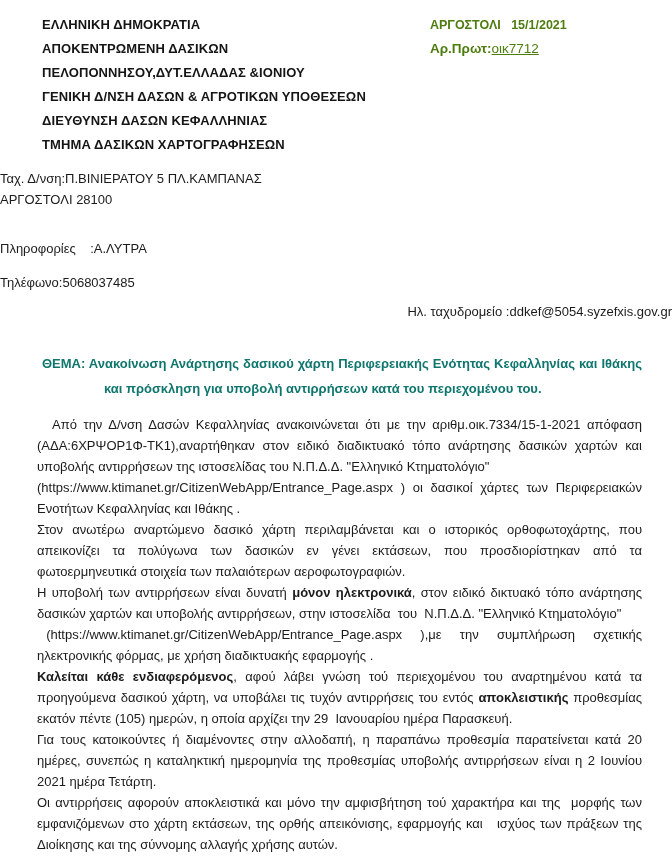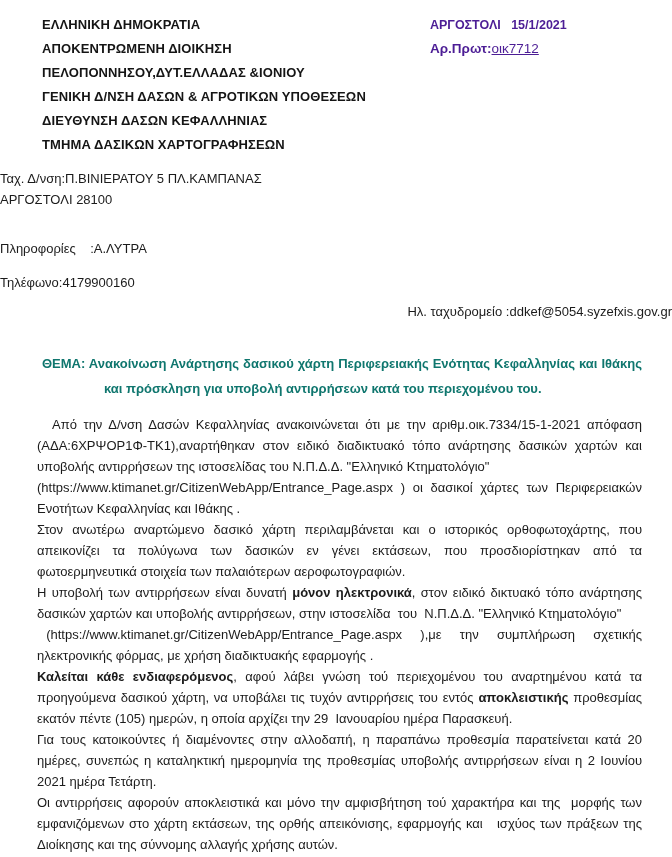--- a/index.html
+++ b/index.html
@@ -30,21 +30,21 @@
     font-weight: bold;
     line-height: 24px;
     letter-spacing: 0.1px;
     color: #151515;
   }
   .header-left div { white-space: pre-wrap; }
   .header-right {
     flex: 1 1 auto;
     font-size: 13px;
     line-height: 24px;
-    color: #4c1d95;
+    color: #4d7c0f;
   }
   .hr-date { font-weight: bold; white-space: pre-wrap; font-size: 12.5px; }
   .hr-proto { white-space: pre-wrap; font-size: 13.5px; }
   .hr-proto .lbl { font-weight: bold; }
   .hr-proto .val { font-weight: normal; text-decoration: underline; }
   
   .contact {
     margin-top: 11px;
     font-size: 13px;
     line-height: 21px;
@@ -86,37 +86,37 @@
   .doc-body b { font-weight: bold; }
 </style>
 </head>
 <body>
 
 <div class="page">
 
   <div class="header-row">
     <div class="header-left">
       <div>ΕΛΛΗΝΙΚΗ ΔΗΜΟΚΡΑΤΙΑ</div>
-      <div>ΑΠΟΚΕΝΤΡΩΜΕΝΗ ΔΙΟΙΚΗΣΗ</div>
+      <div>ΑΠΟΚΕΝΤΡΩΜΕΝΗ ΔΑΣΙΚΩΝ</div>
       <div>ΠΕΛΟΠΟΝΝΗΣΟΥ,ΔΥΤ.ΕΛΛΑΔΑΣ &amp;ΙΟΝΙΟΥ</div>
       <div>ΓΕΝΙΚΗ Δ/ΝΣΗ ΔΑΣΩΝ &amp; ΑΓΡΟΤΙΚΩΝ ΥΠΟΘΕΣΕΩΝ</div>
       <div>ΔΙΕΥΘΥΝΣΗ ΔΑΣΩΝ ΚΕΦΑΛΛΗΝΙΑΣ</div>
       <div>ΤΜΗΜΑ ΔΑΣΙΚΩΝ ΧΑΡΤΟΓΡΑΦΗΣΕΩΝ</div>
     </div>
     <div class="header-right">
       <div class="hr-date">ΑΡΓΟΣΤΟΛΙ   15/1/2021</div>
       <div class="hr-proto"><span class="lbl">Αρ.Πρωτ:</span><span class="val">οικ7712</span></div>
     </div>
   </div>
 
   <div class="contact">
     <div class="c-addr1">Ταχ. Δ/νση:Π.ΒΙΝΙΕΡΑΤΟΥ 5 ΠΛ.ΚΑΜΠΑΝΑΣ</div>
     <div class="c-addr2">ΑΡΓΟΣΤΟΛΙ 28100</div>
     <div class="c-info"><span>Πληροφορίες    :</span><span>Α.ΛΥΤΡΑ</span></div>
-    <div class="c-phone"><span>Τηλέφωνο:</span><span>4179900160</span></div>
+    <div class="c-phone"><span>Τηλέφωνο:</span><span>5068037485</span></div>
     <div class="c-email"><span>Ηλ. ταχυδρομείο :</span><span>ddkef@5054.syzefxis.gov.gr</span></div>
   </div>
 
   <p class="subject"><b>ΘΕΜΑ: </b><b>Ανακοίνωση Ανάρτησης δασικού χάρτη Περιφερειακής Ενότητας Κεφαλληνίας και Ιθάκης και πρόσκληση για υποβολή αντιρρήσεων κατά του περιεχομένου του.</b></p>
 
   <div class="doc-body">
       <p class="indent"><span>Από την Δ/νση Δασών Κεφαλληνίας ανακοινώνεται ότι με την αριθμ.οικ.7334/15-1-2021 απόφαση (ΑΔΑ:6ΧΡΨΟΡ1Φ-ΤΚ1),αναρτήθηκαν στον ειδικό διαδικτυακό τόπο ανάρτησης δασικών χαρτών και υποβολής αντιρρήσεων της ιστοσελίδας του Ν.Π.Δ.Δ. "Ελληνικό Κτηματολόγιο"</span><br><span>(https://www.ktimanet.gr/CitizenWebApp/Entrance_Page.aspx ) οι δασικοί χάρτες των Περιφερειακών Ενοτήτων Κεφαλληνίας και Ιθάκης .</span></p>
       <p><span>Στον ανωτέρω αναρτώμενο δασικό χάρτη περιλαμβάνεται και ο ιστορικός ορθοφωτοχάρτης, που απεικονίζει τα πολύγωνα των δασικών εν γένει εκτάσεων, που προσδιορίστηκαν από τα φωτοερμηνευτικά στοιχεία των παλαιότερων αεροφωτογραφιών.</span></p>
       <p><span>Η υποβολή των αντιρρήσεων είναι δυνατή </span><b>μόνον ηλεκτρονικά</b><span>, στον ειδικό δικτυακό τόπο ανάρτησης δασικών χαρτών και υποβολής αντιρρήσεων, στην ιστοσελίδα  του  Ν.Π.Δ.Δ. "Ελληνικό Κτηματολόγιο"</span><br><span> (https://www.ktimanet.gr/CitizenWebApp/Entrance_Page.aspx  ),με  την  συμπλήρωση  σχετικής ηλεκτρονικής φόρμας, με χρήση διαδικτυακής εφαρμογής .</span></p>
       <p><b>Καλείται κάθε ενδιαφερόμενος</b><span>, αφού λάβει γνώση τού περιεχομένου του αναρτημένου κατά τα προηγούμενα δασικού χάρτη, να υποβάλει τις τυχόν αντιρρήσεις του εντός </span><b>αποκλειστικής</b><span> προθεσμίας εκατόν πέντε (105) ημερών, η οποία αρχίζει την 29  Ιανουαρίου ημέρα Παρασκευή.</span></p>

